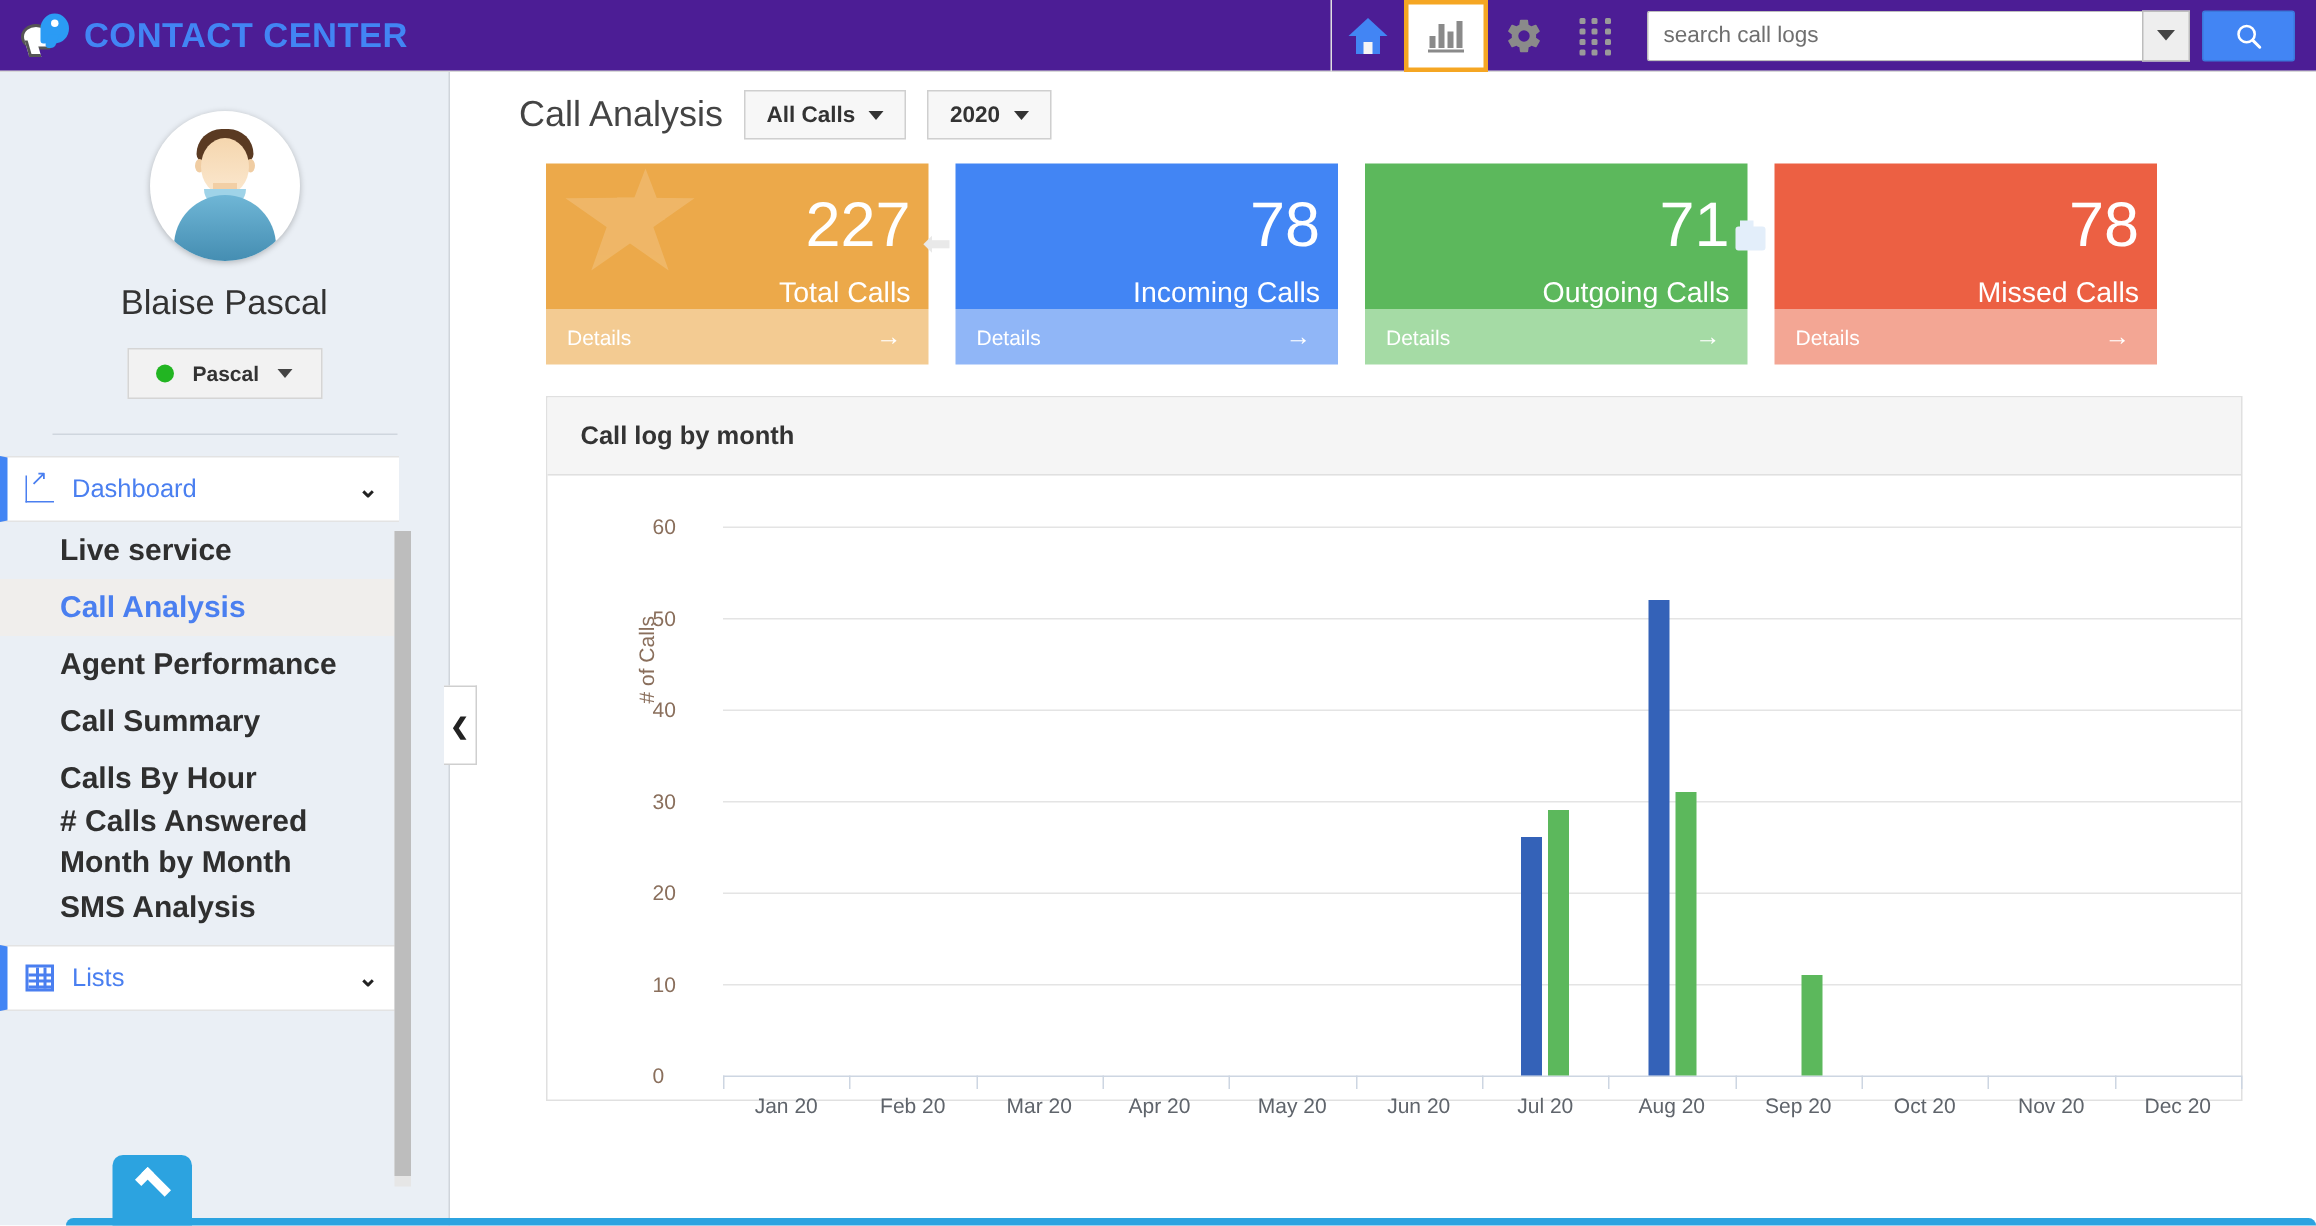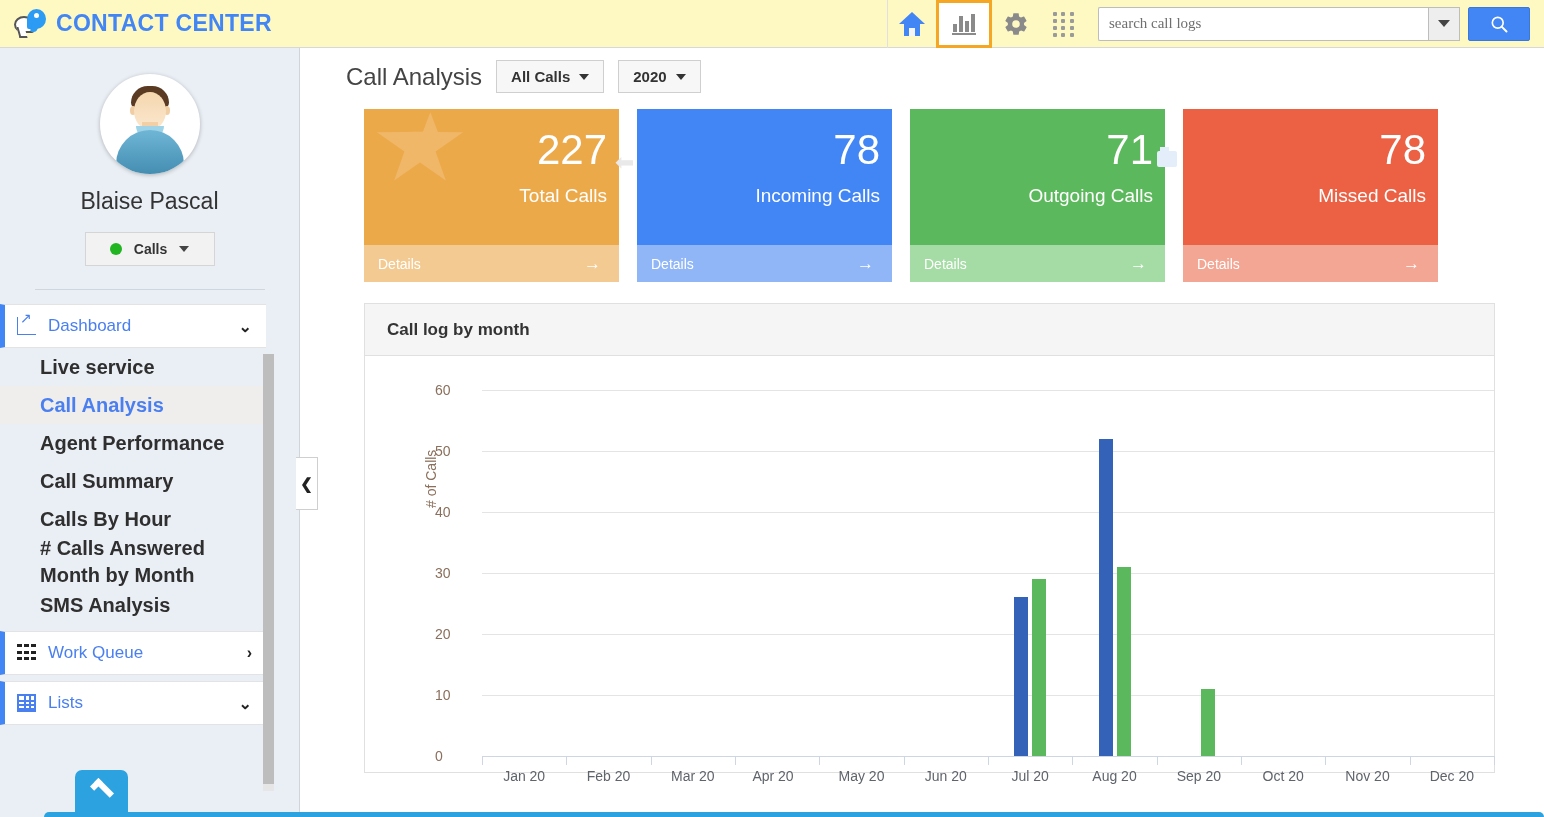--- a/index.html
+++ b/index.html
@@ -7,21 +7,21 @@
   body {
     width:1544px; height:817px; overflow:hidden;
     font-family:"Liberation Sans", sans-serif;
     background:#ffffff; color:#333;
     position:relative;
   }
 
   
   #topbar{
     position:absolute; left:0; top:0; width:1544px; height:48px;
-    background:#fef9c3; border-bottom:1px solid #d8d8d8;
+    background:#4c1d95; border-bottom:1px solid #d8d8d8;
     display:flex; align-items:center;
   }
   #brand{ display:flex; align-items:center; padding-left:14px; gap:10px; }
   #brand .logo{ width:32px; height:30px; position:relative; }
   #brand .logo .b1{
     position:absolute; left:13px; top:0px; width:19px; height:20px;
     background:#2b9bf4; border-radius:50% 50% 50% 10%;
   }
   #brand .logo .b1:after{
     content:""; position:absolute; left:4px; top:14px; width:7px;height:9px;
@@ -77,21 +77,21 @@
   .bars-ico .base{ position:absolute; left:0; bottom:0; width:24px;height:2px;background:#8a8a8a;}
   .gear-ico{ width:26px;height:26px; position:relative; color:#8a8a8a; }
   .grid-ico{ width:22px;height:24px; display:grid; grid-template-columns:repeat(3,1fr); gap:3px;}
   .grid-ico b{ width:4px;height:4px;background:#9a9a9a; display:block; border-radius:1px;}
   #searchwrap{ display:flex; align-items:center; margin-left:10px; margin-right:14px; }
   #searchbox{
     width:330px; height:34px; border:1px solid #bdbdbd; border-right:none;
     background:#fff; padding:0 10px; font-size:15px; color:#666;
     display:flex; align-items:center; border-radius:2px 0 0 2px;
   }
-  #searchbox span{ color:#6f6f6f;font-family:Liberation Serif, serif; }
+  #searchbox span{ color:#6f6f6f; }
   #searchcaret{
     width:32px;height:34px;border:1px solid #bdbdbd; background:#eeeeee;
     display:flex; align-items:center; justify-content:center; cursor:pointer;
   }
   #searchbtn{
     width:62px;height:34px;background:#4285f4;border:1px solid #3b78dc; margin-left:8px;
     display:flex;align-items:center;justify-content:center;cursor:pointer;border-radius:2px;
   }
   .caret-dn{ width:0;height:0;border-left:6px solid transparent;border-right:6px solid transparent;border-top:7px solid #444;}
 
@@ -203,21 +203,21 @@
   #page-head{ display:flex; align-items:center; padding:12px 0 0 45px; gap:14px;}
   #page-title{ font-size:24px; color:#444; font-weight:400; }
   .pill{
     height:33px; border:1px solid #cfcfcf; background:#f7f7f7; padding:0 14px;
     display:flex;align-items:center; gap:9px; font-size:15px;font-weight:bold;color:#333;cursor:pointer;
   }
   .pill .caret{width:0;height:0;border-left:5px solid transparent;border-right:5px solid transparent;border-top:6px solid #333;}
 
   #cards{ display:flex; gap:18px; padding:16px 0 0 63px; }
   .card{ width:255px; position:relative; }
-  .card .top{ height:136px; position:relative; overflow:hidden; color:#fff; }
+  .card .top{ height:97px; position:relative; overflow:hidden; color:#fff; }
   .card .num{ position:absolute; right:12px; top:20px; font-size:42px; line-height:1; font-weight:300;}
   .card .lab{ position:absolute; right:12px; top:76px; font-size:19px; font-weight:400;}
   .card .bg{ position:absolute; opacity:.16; }
   .card .bot{
     height:37px; display:flex; align-items:center; justify-content:space-between;
     padding:0 18px 0 14px; color:#fff; font-size:14px; cursor:pointer;
   }
   .card .bot .arr{ font-size:17px; font-weight:bold; }
   .star{
     left:14px; top:20px; width:0;height:0;
@@ -347,21 +347,21 @@
       <div class="ear l"></div>
       <div class="ear r"></div>
     <div class="head"></div>
       <div class="neck"></div>
       <div class="collar"></div>
       <div class="body"></div>
   </div>
   <div id="uname">Blaise Pascal</div>
   <div id="status-btn">
     <span class="dot"></span>
-    <span>Calls</span>
+    <span>Pascal</span>
     <span class="caret"></span>
   </div>
   <div id="divider"></div>
 
   <div id="menu">
 
     <div class="menu-group">
       <span class="mi-ico ico-dash"></span>
       <span class="mg-label">Dashboard</span>
       <span class="chev">⌄</span>
@@ -382,35 +382,20 @@
     <div class="sub-item">
       <span>Calls By Hour</span>
     </div>
     <div class="sub-item two-line">
       <span># Calls Answered Month by Month</span>
     </div>
     <div class="sub-item">
       <span>SMS Analysis</span>
     </div>
 
-    <div class="menu-group" style="margin-top:7px">
-      <span class="mi-ico ico-queue">
-        <b></b>
-          <b></b>
-          <b></b>
-          <b></b>
-          <b></b>
-          <b></b>
-          <b></b>
-          <b></b>
-          <b></b>
-      </span>
-      <span class="mg-label">Work Queue</span>
-      <span class="chev">›</span>
-    </div>
 
     <div class="menu-group" style="margin-top:6px">
       <span class="mi-ico ico-grid2">
         <i class="h1"></i>
           <i class="h2"></i>
           <i class="h3"></i>
           <i class="v1"></i>
           <i class="v2"></i>
       </span>
       <span class="mg-label">Lists</span>

